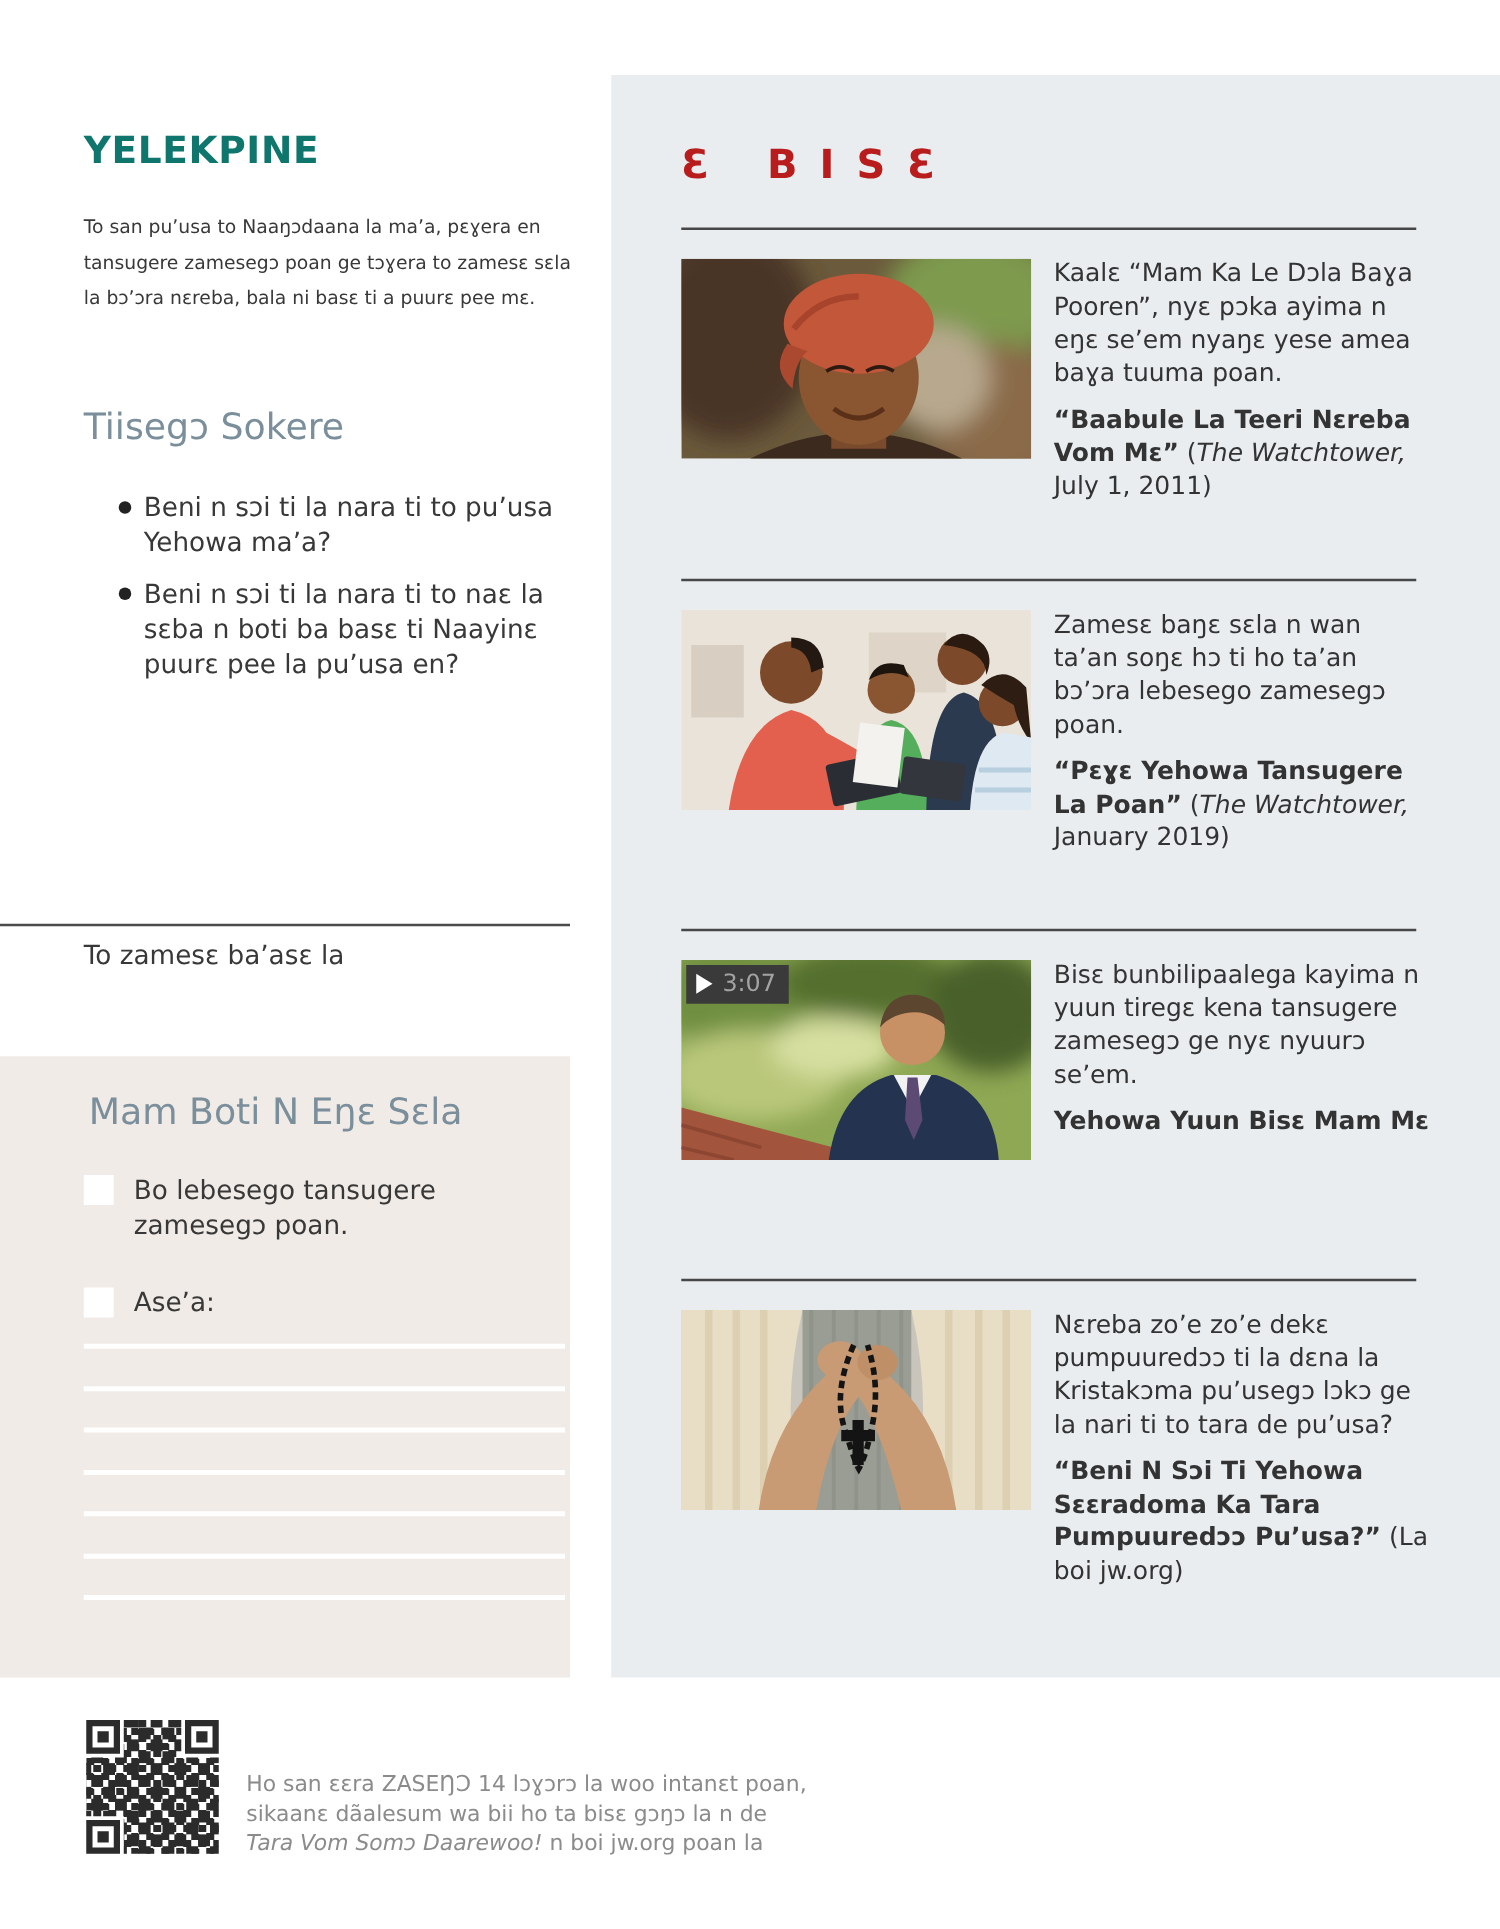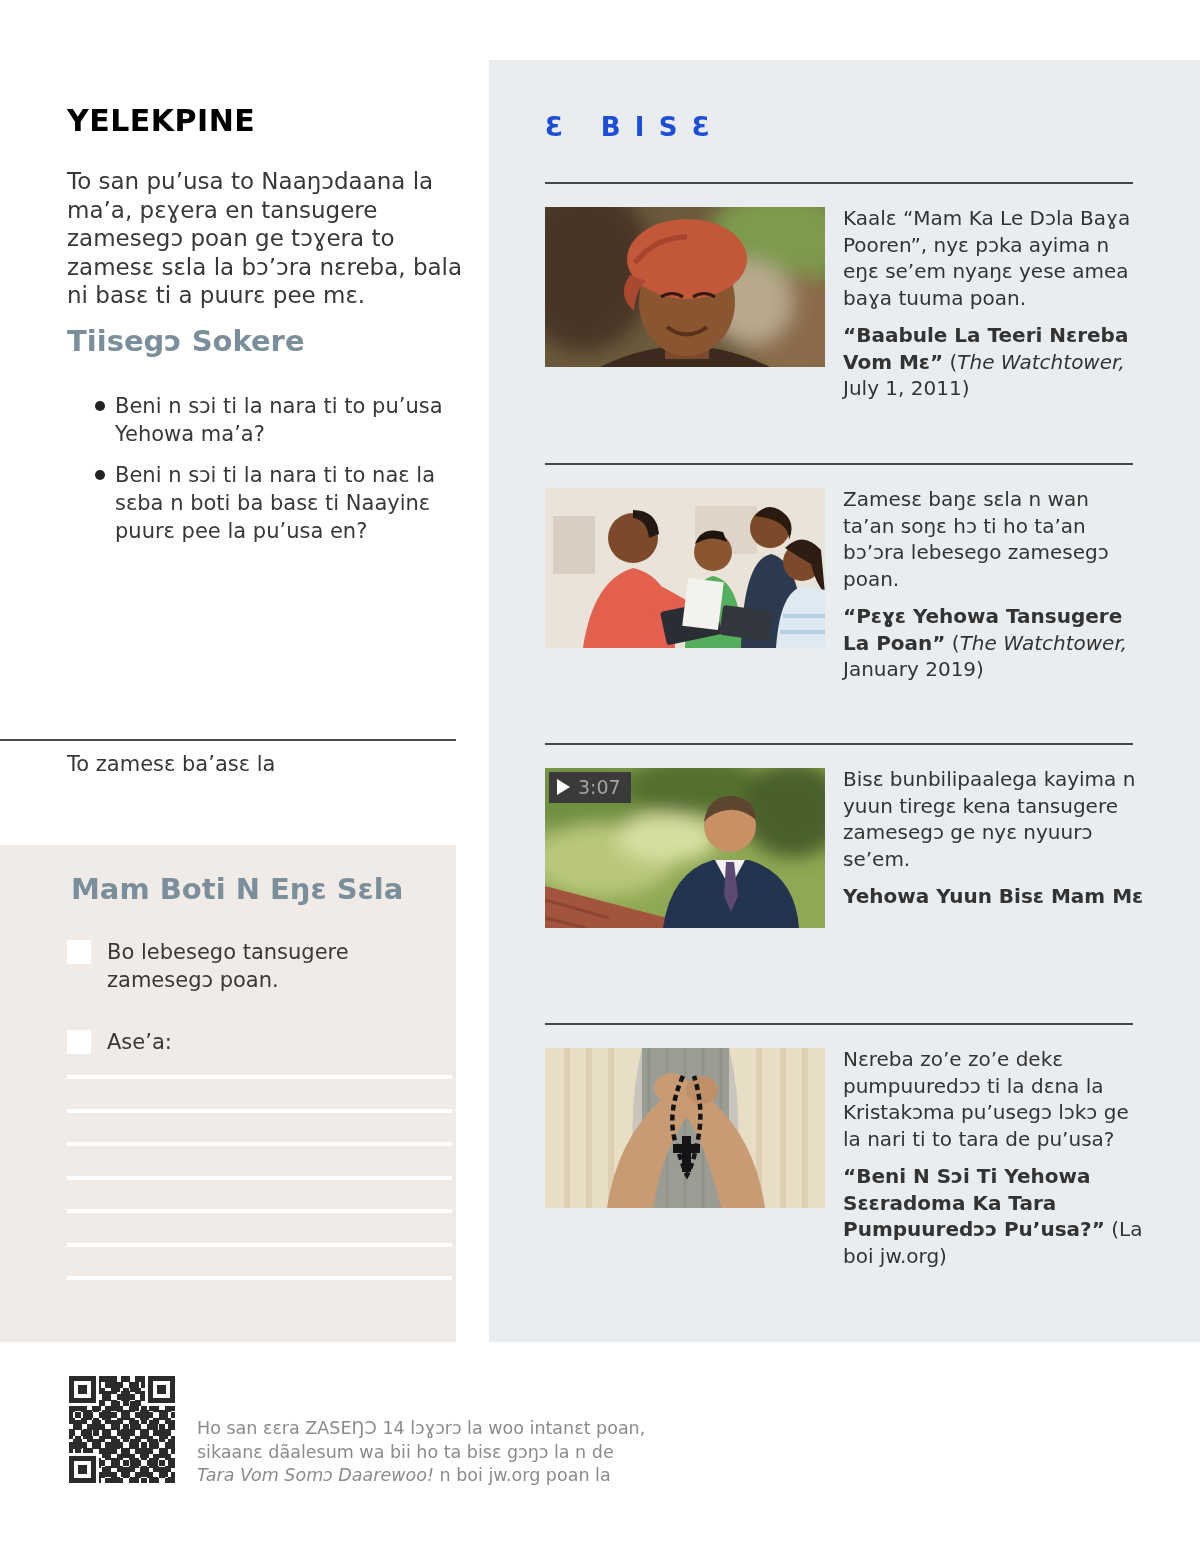--- a/index.html
+++ b/index.html
@@ -5,42 +5,42 @@
   * { margin:0; padding:0; box-sizing:border-box; }
   html,body { background:#ffffff; }
   body {
     position:relative; width:1200px; height:1543px; overflow:hidden;
     font-family:"DejaVu Sans","Liberation Sans",sans-serif;
     color:#383838;
   }
   .abs { position:absolute; }
 
   
-  .page-title { left:67px; top:103px; font-size:30px; font-weight:bold; color:#000000; letter-spacing:.5px; }
-  .intro { left:67px; top:167px; width:402px; font-size:23px; line-height:28.5px; }
-  .sec-title { font-size:29px; font-weight:bold; color:#7a8f9b; }
+  .page-title { left:67px; top:103px; font-size:30px; font-weight:bold; color:#0f766e; letter-spacing:.5px; }
+  .intro { left:67px; top:167px; width:402px; font-size:15px; line-height:28.5px; }
+  .sec-title { font-size:29px; font-weight:normal; color:#7a8f9b; }
   .review-title { left:67px; top:324px; }
   .q-list { left:67px; top:392px; width:392px; list-style:none; }
   .q-list li { position:relative; padding-left:48px; font-size:21px; line-height:28px; margin-bottom:13px; }
   .q-list li::before { content:""; position:absolute; left:28px; top:9px; width:10px; height:10px; border-radius:50%; background:#222; }
   .divider-left { left:0; top:739px; width:456px; height:2px; background:#4a4a4a; }
   .study-label { left:67px; top:752px; font-size:21px; }
 
   .goals-box { left:0; top:845px; width:456px; height:497px; background:#f0ebe7; }
   .goals-title { left:71px; top:27px; }
   .goal-row { position:absolute; left:67px; display:flex; align-items:flex-start; }
   .goal-row-0 { top:93px; }
   .goal-row-1 { top:183px; }
   .checkbox { flex:0 0 auto; width:24px; height:24px; background:#ffffff; margin-top:2px; }
   .goal-label { margin-left:16px; width:300px; font-size:21px; line-height:28px; }
   .write-line { position:absolute; left:67px; width:385px; height:4px; background:#ffffff; }
 
   
   .panel { left:489px; top:60px; width:711px; height:1282px; background:#e9edf0; }
-  .panel-title { position:absolute; left:56px; top:52px; font-size:26px; font-weight:bold; color:#1d4ed8; letter-spacing:.55em; }
+  .panel-title { position:absolute; left:56px; top:52px; font-size:32px; font-weight:bold; color:#b91c1c; letter-spacing:.55em; }
   .rule { position:absolute; left:56px; width:588px; height:2px; background:#474747; }
   .item-img { position:absolute; left:56px; width:280px; height:160px; overflow:hidden; }
   .item-img svg { display:block; }
   .item-text { position:absolute; left:354px; width:302px; font-size:20px; line-height:26.5px; color:#333; }
   .item-text .desc { margin-bottom:11px; }
   .rb { font-weight:bold; }
   .ri { font-style:italic; }
   .rbi { font-weight:bold; }
   .badge { position:absolute; left:60px; display:flex; align-items:center; gap:8px;
            background:#3a3a3a; color:#a3a3a3; padding:4px 10px 5px 8px; font-size:19px; }

